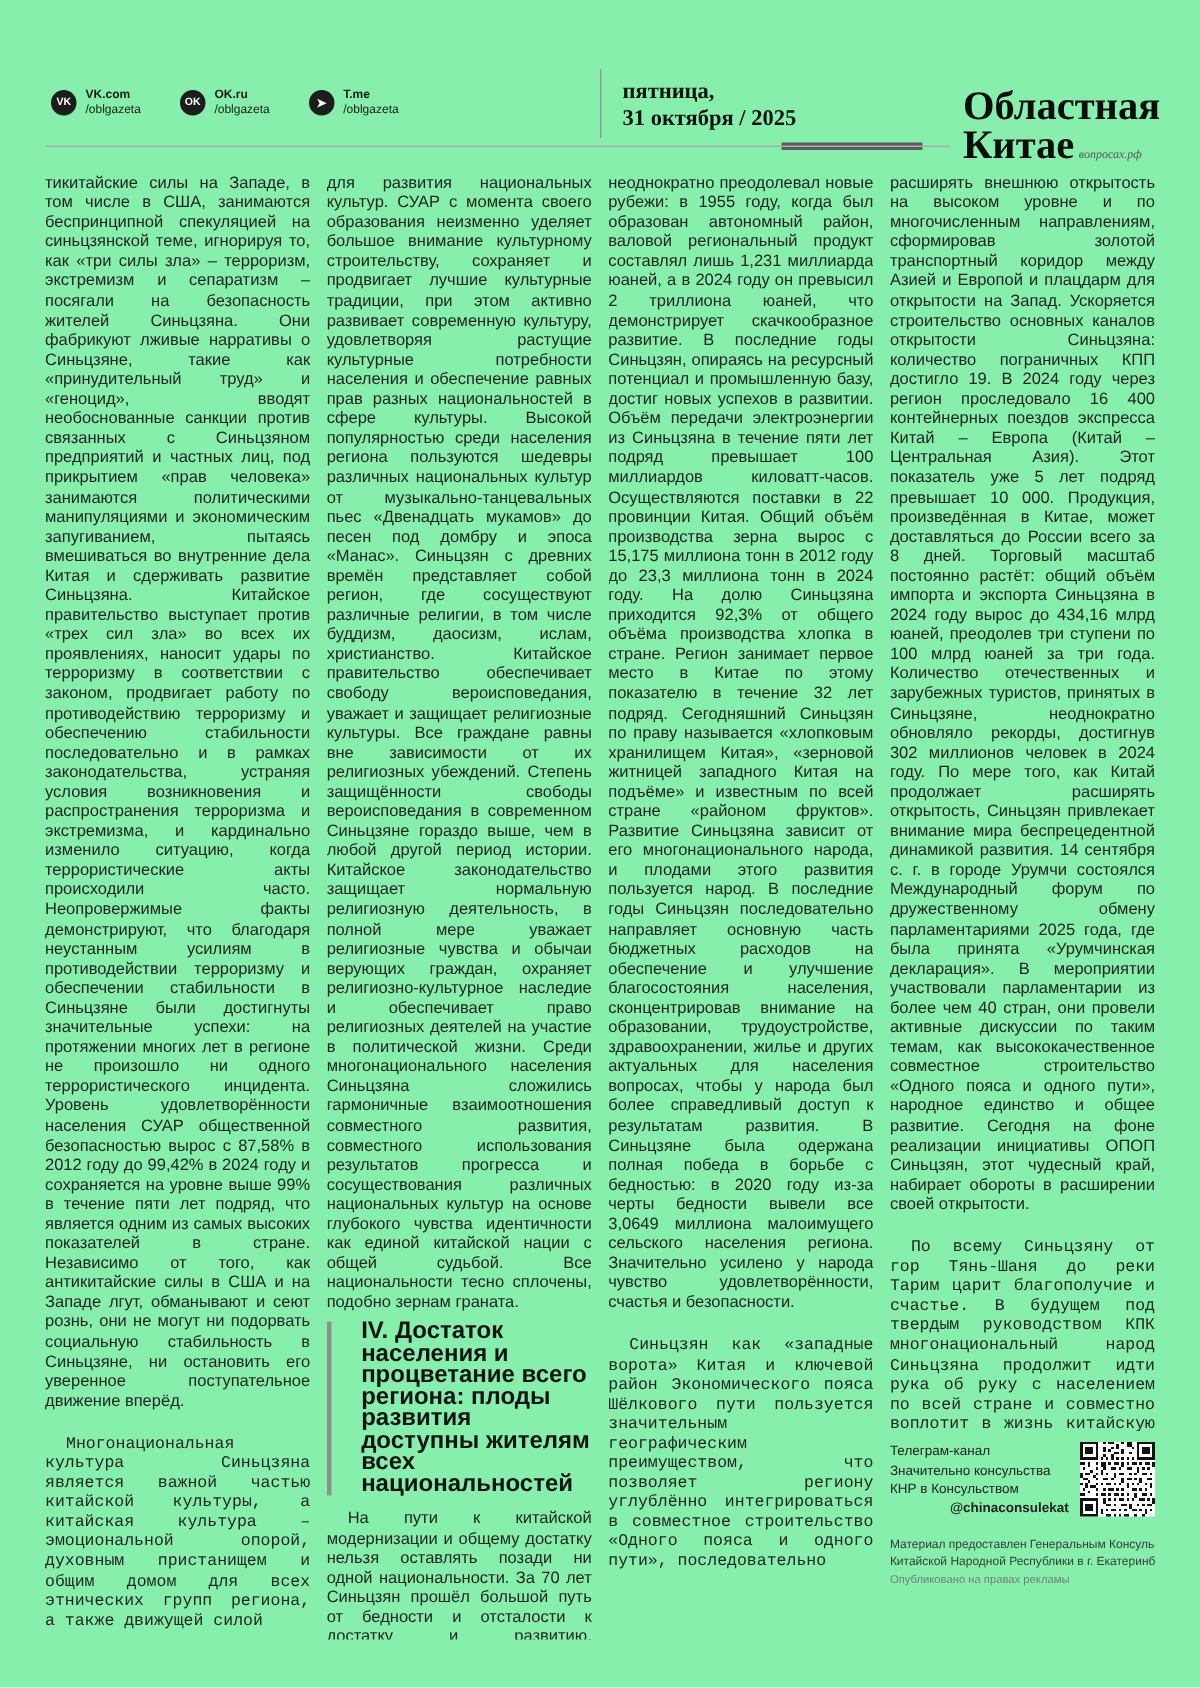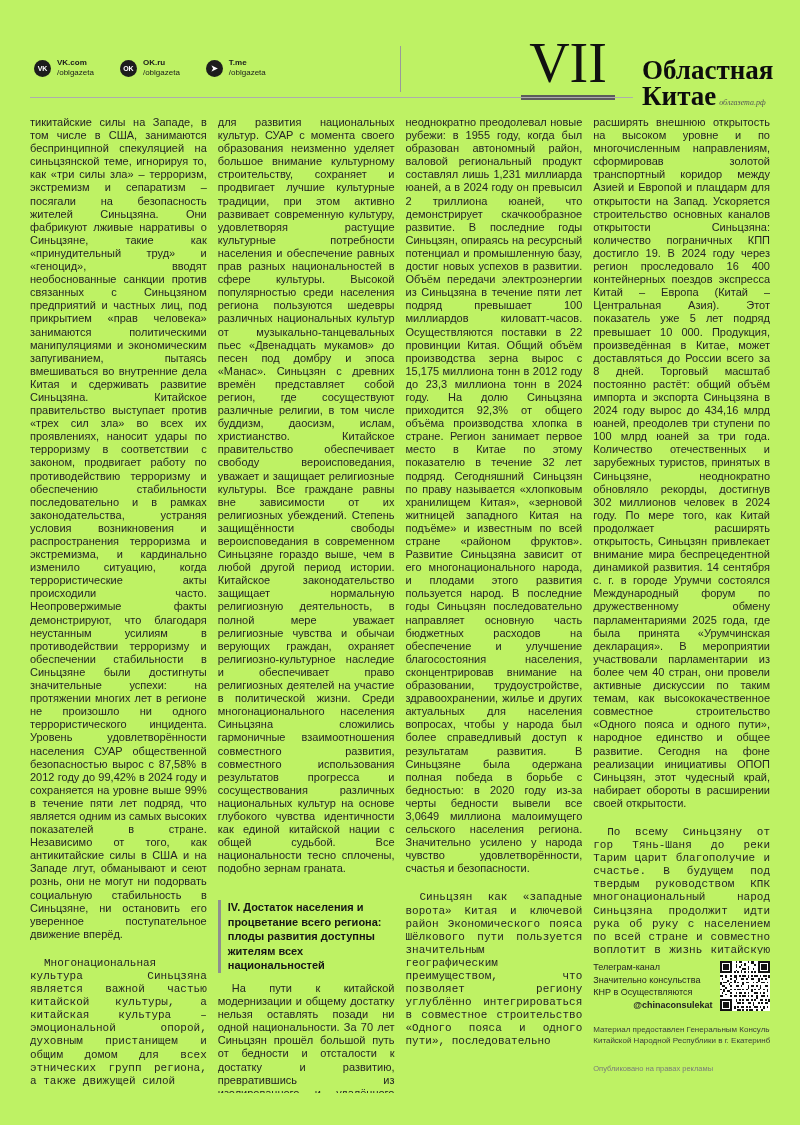--- a/index.html
+++ b/index.html
@@ -1,16 +1,16 @@
 <!DOCTYPE html>
 <html lang="ru"><head>
 <meta charset="utf-8">
 <style>
   html,body{margin:0;padding:0;background:#ffffff;}
-  .page{position:relative;width:800px;height:1125px;background:#bef264;overflow:hidden;
+  .page{position:relative;width:800px;height:1125px;background:#86efac;overflow:hidden;
         font-family:"Liberation Sans",sans-serif;color:#222;}
   
   .social-row{position:absolute;left:34px;top:58px;display:flex;gap:26px;}
   .social{display:flex;align-items:center;gap:6px;}
   .s-icon{width:17px;height:17px;border-radius:50%;background:#1d1d1d;color:#fff;
           display:flex;align-items:center;justify-content:center;font-size:7px;font-weight:bold;}
   .s-label{font-size:8px;line-height:10px;color:#1a1a1a;}
   .s-label .l1{font-weight:bold;}
   .hdr-vdiv{position:absolute;left:400px;top:46px;width:1px;height:46px;background:#9a9a9a;}
   .date-block{position:absolute;left:415px;top:52px;font-family:"Liberation Serif",serif;
@@ -21,31 +21,31 @@
   .masthead{position:absolute;left:642px;top:57px;font-family:"Liberation Serif",serif;
             font-weight:bold;font-size:27px;line-height:26px;color:#0d0d0d;white-space:nowrap;}
   .masthead .site{font-size:8px;font-weight:normal;font-style:italic;color:#555;margin-left:3px;}
   .hdr-rule{position:absolute;left:30px;top:97px;width:603px;height:1px;background:#adadad;}
   
   .cols{position:absolute;left:30px;top:116px;width:740px;display:flex;gap:11px;}
   .col{width:177px;height:977px;overflow:hidden;position:relative;}
   .p{font-size:11px;line-height:13.1px;text-align:justify;margin:0;color:#242424;}
   .p.indent{text-indent:14px;}
   .p + .p{margin-top:16px;font-family:Liberation Mono, monospace;}
-  .sec-h{font-size:11px;line-height:14.5px;font-weight:bold;color:#141414;
-         border-left:3px solid #8f8f8f;padding-left:7px;margin:25px 0 9px 0;text-align:left;}
+  .sec-h{font-size:16px;line-height:14.5px;font-weight:bold;color:#141414;
+         border-left:3px solid #8f8f8f;padding-left:20px;margin:6px 0 9px 0;text-align:left;}
   .col4-text{max-height:838px;overflow:hidden;}
   
   .footer{position:absolute;left:0;top:845px;width:177px;}
   .tg-row{display:flex;align-items:center;}
   .tg-lines{font-size:9px;line-height:12.5px;color:#222;flex:1;}
   .tg-lines .handle{font-weight:bold;margin-left:40px;}
   .qr{width:50px;height:50px;margin-left:4px;flex:0 0 auto;}
   .fineprint{margin-top:14px;font-size:8px;line-height:10.5px;color:#3a3a3a;white-space:nowrap;}
-  .fineprint .ad{color:#7a7a7a;font-size:7.5px;margin-top:18px;}
+  .fineprint .ad{color:#7a7a7a;font-size:7.5px;margin-top:2px;}
 </style>
 </head>
 <body>
 
 <div class="page">
 
   <div class="social-row">
     <div class="social">
       <div class="s-icon">VK</div>
       <div class="s-label">
@@ -64,27 +64,30 @@
       <div class="s-icon" style="font-size:8px;">➤</div>
       <div class="s-label">
         <div class="l1">T.me</div>
         <div class="l2">/oblgazeta</div>
       </div>
     </div>
   </div>
 
   <div class="hdr-vdiv"></div>
 
+  <div class="date-block">
+    <div>пятница,</div>
+    <div>31 октября / 2025</div>
+  </div>
 
-  <div class="pagenum">VII</div>
   <div class="pagenum-bar"></div>
 
   <div class="masthead">
     <div>Областная</div>
-    <div><span>Китае</span><span class="site">облгазета.рф</span></div>
+    <div><span>Китае</span><span class="site">вопросах.рф</span></div>
   </div>
 
   <div class="hdr-rule"></div>
 
   <div class="cols">
 
     <div class="col">
       <p class="p">тикитайские силы на Западе, в том числе в США, занимаются беспринципной спекуляцией на синьцзянской теме, игнорируя то, как «три силы зла» – терроризм, экстремизм и сепаратизм – посягали на безопасность жителей Синьцзяна. Они фабрикуют лживые нарративы о Синьцзяне, такие как «принудительный труд» и «геноцид», вводят необоснованные санкции против связанных с Синьцзяном предприятий и частных лиц, под прикрытием «прав человека» занимаются политическими манипуляциями и экономическим запугиванием, пытаясь вмешиваться во внутренние дела Китая и сдерживать развитие Синьцзяна. Китайское правительство выступает против «трех сил зла» во всех их проявлениях, наносит удары по терроризму в соответствии с законом, продвигает работу по противодействию терроризму и обеспечению стабильности последовательно и в рамках законодательства, устраняя условия возникновения и распространения терроризма и экстремизма, и кардинально изменило ситуацию, когда террористические акты происходили часто. Неопровержимые факты демонстрируют, что благодаря неустанным усилиям в противодействии терроризму и обеспечении стабильности в Синьцзяне были достигнуты значительные успехи: на протяжении многих лет в регионе не произошло ни одного террористического инцидента. Уровень удовлетворённости населения СУАР общественной безопасностью вырос с 87,58% в 2012 году до 99,42% в 2024 году и сохраняется на уровне выше 99% в течение пяти лет подряд, что является одним из самых высоких показателей в стране. Независимо от того, как антикитайские силы в США и на Западе лгут, обманывают и сеют рознь, они не могут ни подорвать социальную стабильность в Синьцзяне, ни остановить его уверенное поступательное движение вперёд.</p>
       <p class="p indent">Многонациональная культура Синьцзяна является важной частью китайской культуры, а китайская культура – эмоциональной опорой, духовным пристанищем и общим домом для всех этнических групп региона, а также движущей силой</p>
     </div>
@@ -104,21 +107,21 @@
       <div class="col4-text">
         <p class="p">расширять внешнюю открытость на высоком уровне и по многочисленным направлениям, сформировав золотой транспортный коридор между Азией и Европой и плацдарм для открытости на Запад. Ускоряется строительство основных каналов открытости Синьцзяна: количество пограничных КПП достигло 19. В 2024 году через регион проследовало 16 400 контейнерных поездов экспресса Китай – Европа (Китай – Центральная Азия). Этот показатель уже 5 лет подряд превышает 10 000. Продукция, произведённая в Китае, может доставляться до России всего за 8 дней. Торговый масштаб постоянно растёт: общий объём импорта и экспорта Синьцзяна в 2024 году вырос до 434,16 млрд юаней, преодолев три ступени по 100 млрд юаней за три года. Количество отечественных и зарубежных туристов, принятых в Синьцзяне, неоднократно обновляло рекорды, достигнув 302 миллионов человек в 2024 году. По мере того, как Китай продолжает расширять открытость, Синьцзян привлекает внимание мира беспрецедентной динамикой развития. 14 сентября с. г. в городе Урумчи состоялся Международный форум по дружественному обмену парламентариями 2025 года, где была принята «Урумчинская декларация». В мероприятии участвовали парламентарии из более чем 40 стран, они провели активные дискуссии по таким темам, как высококачественное совместное строительство «Одного пояса и одного пути», народное единство и общее развитие. Сегодня на фоне реализации инициативы ОПОП Синьцзян, этот чудесный край, набирает обороты в расширении своей открытости.</p>
         <p class="p indent">По всему Синьцзяну от гор Тянь-Шаня до реки Тарим царит благополучие и счастье. В будущем под твердым руководством КПК многонациональный народ Синьцзяна продолжит идти рука об руку с населением по всей стране и совместно воплотит в жизнь китайскую мечту о великом возрождении китайской нации.</p>
       </div>
 
       <div class="footer">
         <div class="tg-row">
           <div class="tg-lines">
             <div>Телеграм-канал</div>
             <div>Значительно консульства</div>
-            <div>КНР в Осуществляются</div>
+            <div>КНР в Консульством</div>
             <div class="handle">@chinaconsulekat</div>
           </div>
           <svg class="qr" viewBox="0 0 29 29" shape-rendering="crispEdges" xmlns="http://www.w3.org/2000/svg">
             <rect width="29" height="29" fill="#fff"></rect>
             <g fill="#111">
               <rect x="0" y="0" width="7" height="7"></rect>
                 <rect x="1" y="1" width="5" height="5" fill="#fff"></rect>
                 <rect x="2" y="2" width="3" height="3"></rect>
               <rect x="22" y="0" width="7" height="7"></rect>
                 <rect x="23" y="1" width="5" height="5" fill="#fff"></rect>

